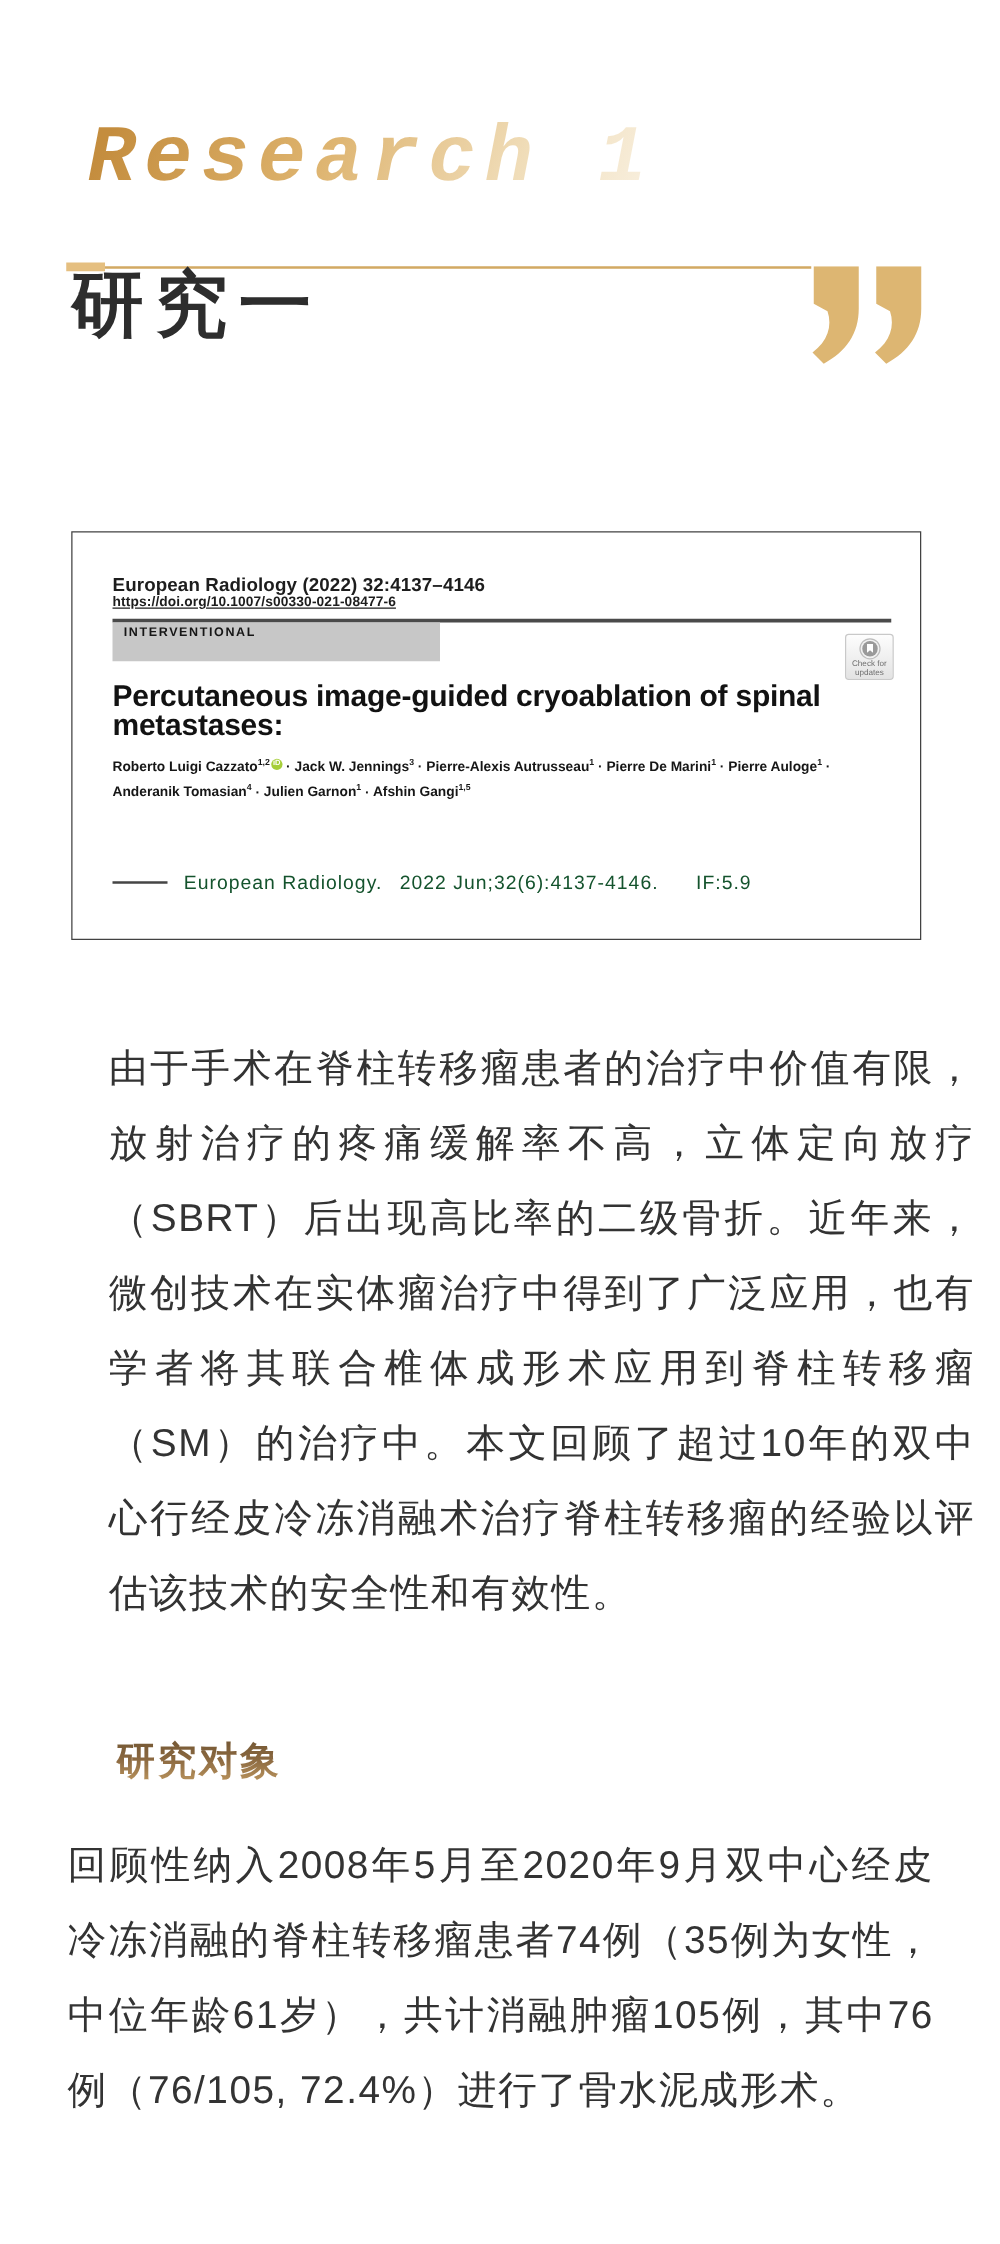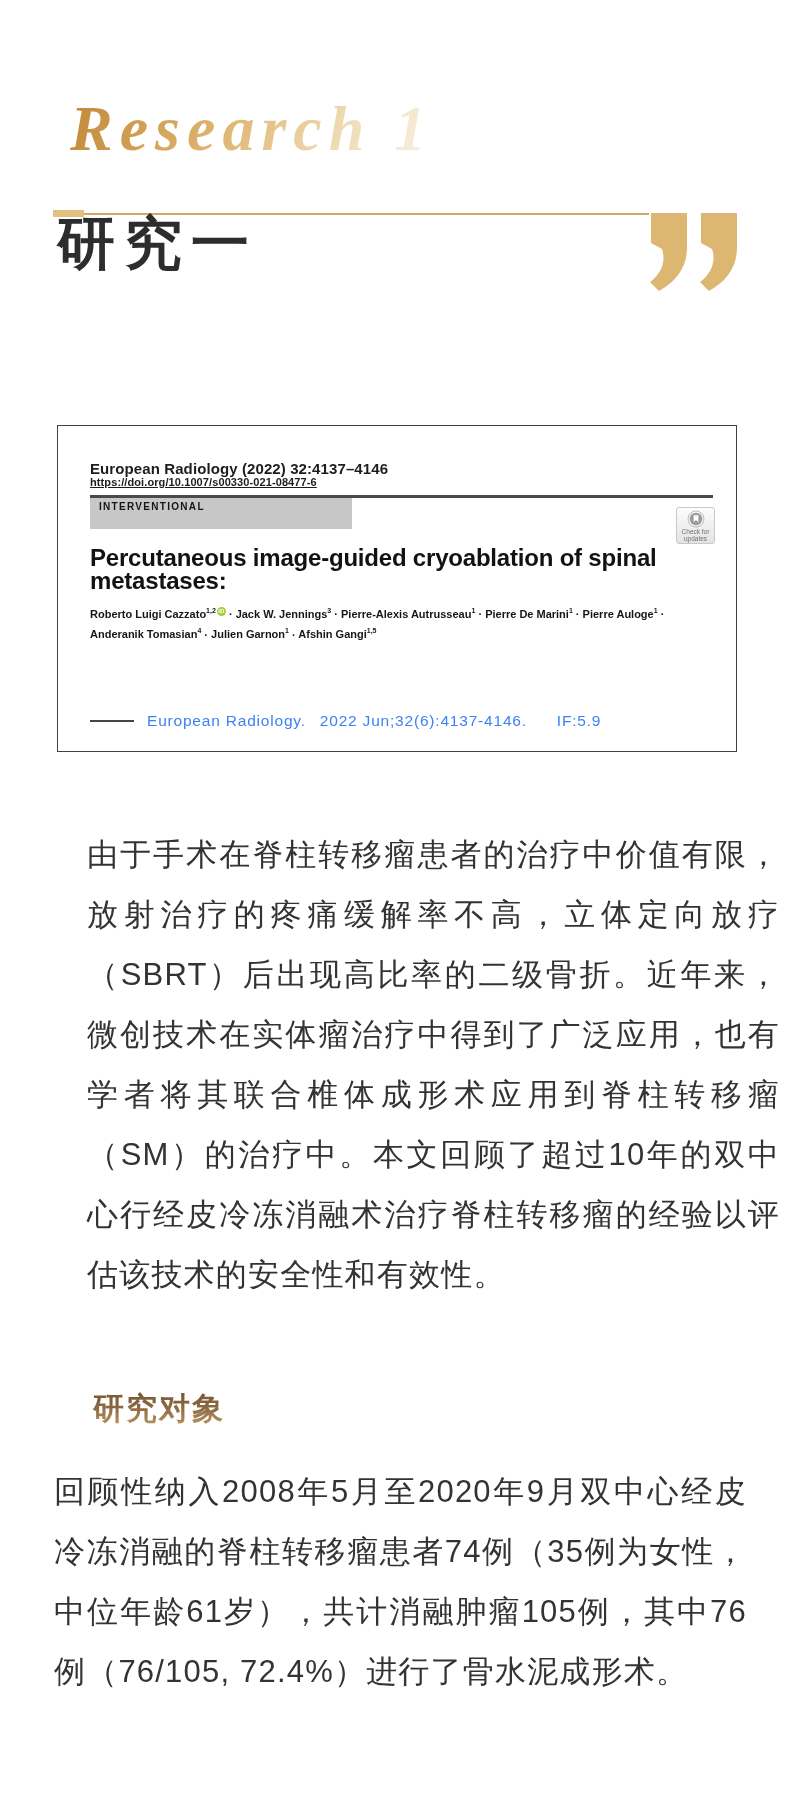--- a/index.html
+++ b/index.html
@@ -5,21 +5,21 @@
   html,body{margin:0;padding:0;}
   body{
     width:800px;height:1795px;position:relative;background:#ffffff;
     font-family:"Liberation Sans","DejaVu Sans",sans-serif;overflow:hidden;
   }
   .abs{position:absolute;}
 
   
   .script-title{
     left:70px;top:92px;
-    font-family:Liberation Serif, serif;
+    font-family:Liberation Mono, monospace;
     font-style:italic;font-weight:700;font-size:64px;letter-spacing:7px;
     color:#d8ab62;
     background:linear-gradient(115deg,#c48d3e 5%,#ddb26c 40%,#f0ddb9 75%,#f9f1e2 100%);
     -webkit-background-clip:text;background-clip:text;
     -webkit-text-fill-color:transparent;
     white-space:nowrap;
   }
   .rule-row{left:53px;top:210px;width:596px;height:8px;}
   .rule-square{position:absolute;left:0;top:0;width:31px;height:7px;background:#e5bf80;}
   .rule-line{position:absolute;left:31px;top:2.5px;width:565px;height:2px;background:#d2a963;}
@@ -50,21 +50,21 @@
   .pc-badge svg{display:block;margin:2px auto 0 auto;}
   .pc-badge-text{font-size:6.5px;color:#6f6f6f;line-height:7px;letter-spacing:0;}
   .pc-title{position:absolute;left:32px;top:120px;width:600px;font-size:24px;font-weight:700;color:#121212;line-height:23px;letter-spacing:-0.2px;}
   .pc-authors{position:absolute;left:32px;top:176px;width:614px;font-size:11px;font-weight:700;color:#161616;line-height:17px;}
   .pc-authors sup{font-size:7px;}
   .orcid{
     display:inline-block;width:9px;height:9px;border-radius:50%;background:#a6ce39;
     color:#fff;font-size:6px;font-weight:700;line-height:9px;text-align:center;
     vertical-align:super;margin-left:1px;
   }
-  .pc-citation{position:absolute;left:32px;top:286px;font-size:15.5px;color:#3b82f6;letter-spacing:0.8px;white-space:nowrap;text-align:center;}
+  .pc-citation{position:absolute;left:32px;top:272px;font-size:15.5px;color:#14532d;letter-spacing:0.8px;white-space:nowrap;text-align:center;}
   .cite-dash{display:inline-block;width:44px;height:1.8px;background:#454545;vertical-align:4px;margin-right:13px;}
   .cite-issue{margin-left:14px;}
   .cite-if{margin-left:30px;}
 
   
   .para{
     left:54px;width:693px;
     font-size:31px;color:#333333;line-height:60px;letter-spacing:1.2px;
     text-align:justify;text-justify:inter-ideograph;
   }

